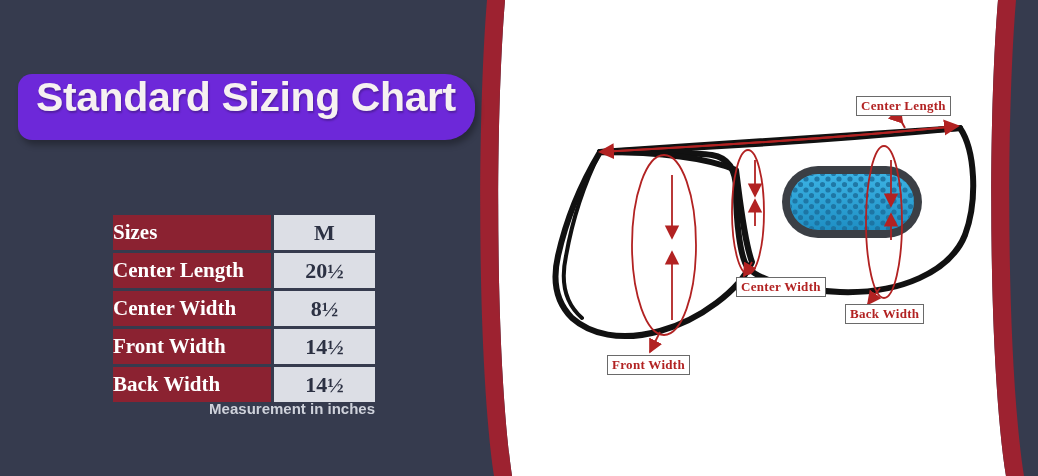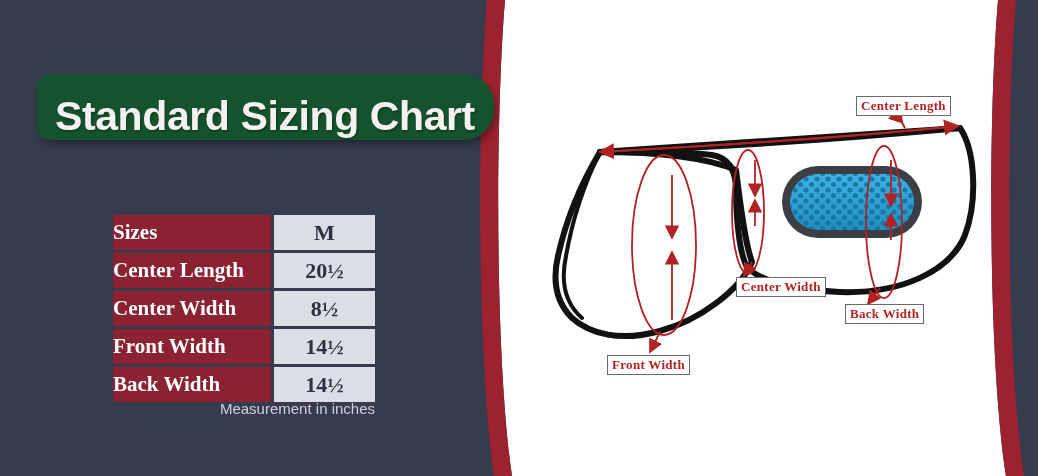--- a/index.html
+++ b/index.html
@@ -23,26 +23,25 @@
     width: 1038px; height: 476px;
   }
 
   
   #title-banner {
     position: absolute;
     left: 18px;
     top: 74px;
     width: 457px;
     height: 66px;
-    background: #14532d;
+    background: #6d28d9;
     border-radius: 14px 30px 30px 14px;
     box-shadow: 3px 5px 6px rgba(0,0,0,0.30);
     display: flex;
-    align-items: flex-end;
-    margin-left: 19px;
+    align-items: flex-start;
   }
   #title-text {
     color: #f6f1f1;
     font-size: 41px;
     font-weight: bold;
     letter-spacing: -0.4px;
     padding-left: 18px;
     white-space: nowrap;
     text-shadow: 1px 2px 2px rgba(0,0,0,0.25);
   }
@@ -82,20 +81,21 @@
   }
   #footnote {
     position: absolute;
     left: 113px;
     top: 400px;
     width: 262px;
     text-align: right;
     color: #cfd2db;
     font-size: 15px;
     font-family: "Liberation Sans", sans-serif;
+    font-weight: bold;
   }
 
   
   #diagram {
     position: absolute;
     left: 0; top: 0;
     width: 1038px; height: 476px;
     pointer-events: none;
   }
   .callout {

